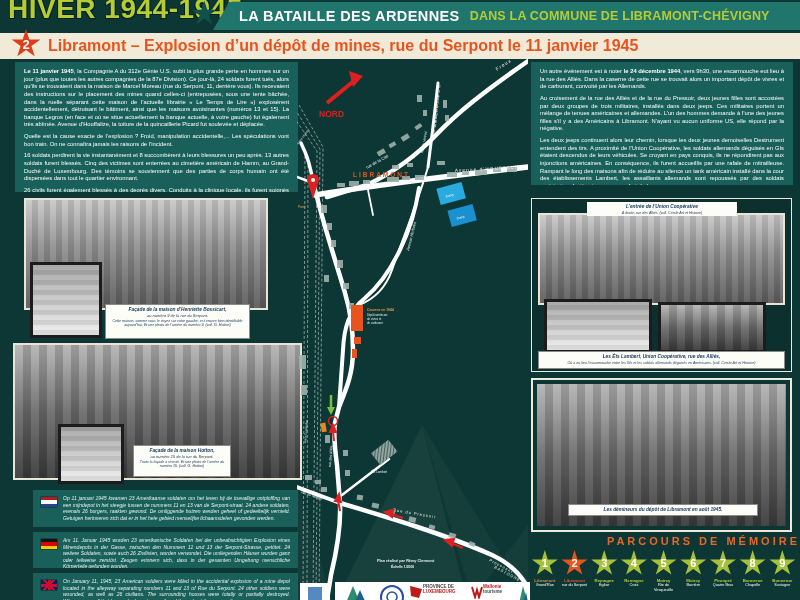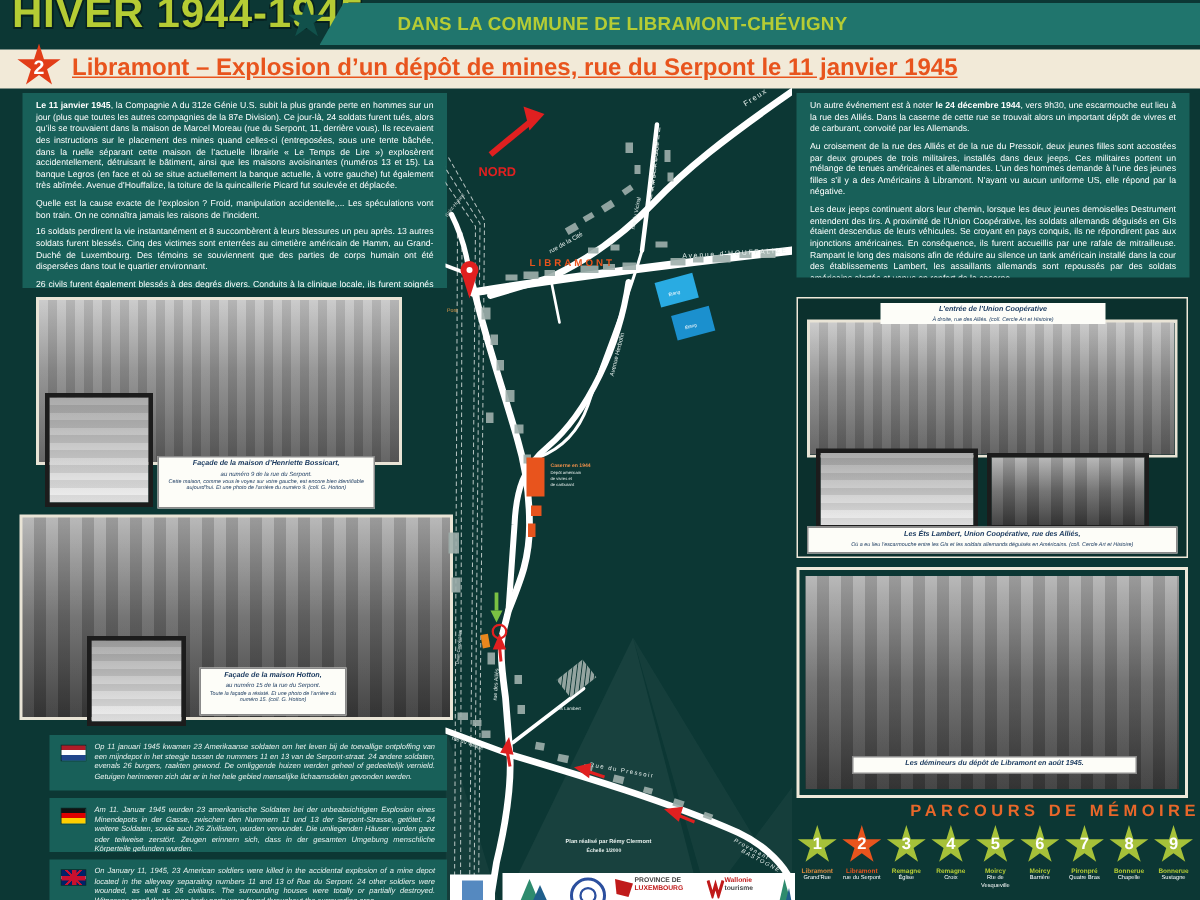--- a/index.html
+++ b/index.html
@@ -8,26 +8,26 @@
   .abs{position:absolute;}
 
   
   .era-title{left:8px;top:-7px;font-size:28px;font-weight:bold;letter-spacing:.5px;color:#b5cc34;
              text-shadow:1px 1px 0 #07211f,-1px 1px 0 #07211f,1px -1px 0 #07211f;white-space:nowrap;}
   .hdr-star{left:190px;top:-6px;font-size:32px;color:#11514b;}
   .banner{left:213px;top:2px;width:587px;height:28px;background:#20756d;
           clip-path:polygon(16px 0,100% 0,100% 100%,0 100%);
           display:flex;align-items:center;padding-left:26px;box-sizing:border-box;white-space:nowrap;}
   .banner .main{color:#fff;font-weight:bold;font-size:14.5px;letter-spacing:.4px;}
-  .banner .sub{color:#b5cc34;font-weight:bold;font-size:12.5px;margin-left:26px;letter-spacing:.2px;}
+  .banner .sub{color:#b5cc34;font-weight:bold;font-size:12.5px;margin-left:10px;letter-spacing:.2px;}
   .title-band{left:0;top:33px;width:800px;height:26px;background:#f2ead8;}
   .star2{left:11px;top:-4px;width:30px;height:30px;background:#e23d18;
          clip-path:polygon(50% 0%,61% 35%,98% 35%,68% 57%,79% 91%,50% 70%,21% 91%,32% 57%,2% 35%,39% 35%);}
   .star2 span{position:absolute;left:0;top:8px;width:100%;text-align:center;color:#fff;font-size:13px;font-weight:bold;}
-  .band-title{left:48px;top:4px;font-size:16px;font-weight:bold;color:#e8541d;white-space:nowrap;text-decoration:underline;}
+  .band-title{left:48px;top:4px;font-size:16px;font-weight:bold;color:#e8541d;white-space:nowrap;}
 
   
   .tpanel{background:#186059;box-sizing:border-box;padding:6px 9px;overflow:hidden;}
   .tpanel p{margin:0 0 4px 0;font-size:5.8px;line-height:1.32;text-align:justify;color:#fff;}
   .tpanel .lead{font-weight:bold;}
   .lpanel{left:15px;top:62px;width:283px;height:130px;}
   .rpanel{left:531px;top:62px;width:262px;height:123px;}
 
   
   .photo{background:
@@ -88,20 +88,21 @@
   .ltxt .red{color:#c01a1a;}
 </style>
 </head>
 <body>
 
 <div class="poster">
 
   <div class="abs era-title">HIVER 1944-1945</div>
   <div class="abs hdr-star">★</div>
   <div class="abs banner">
+    <span class="main">LA BATAILLE DES ARDENNES</span>
     <span class="sub">DANS LA COMMUNE DE LIBRAMONT-CHÉVIGNY</span>
   </div>
   <div class="abs title-band">
     <div class="abs star2">
       <span>2</span>
     </div>
     <div class="abs band-title">Libramont – Explosion d’un dépôt de mines, rue du Serpont le 11 janvier 1945</div>
   </div>
 
   <div class="abs tpanel lpanel">

